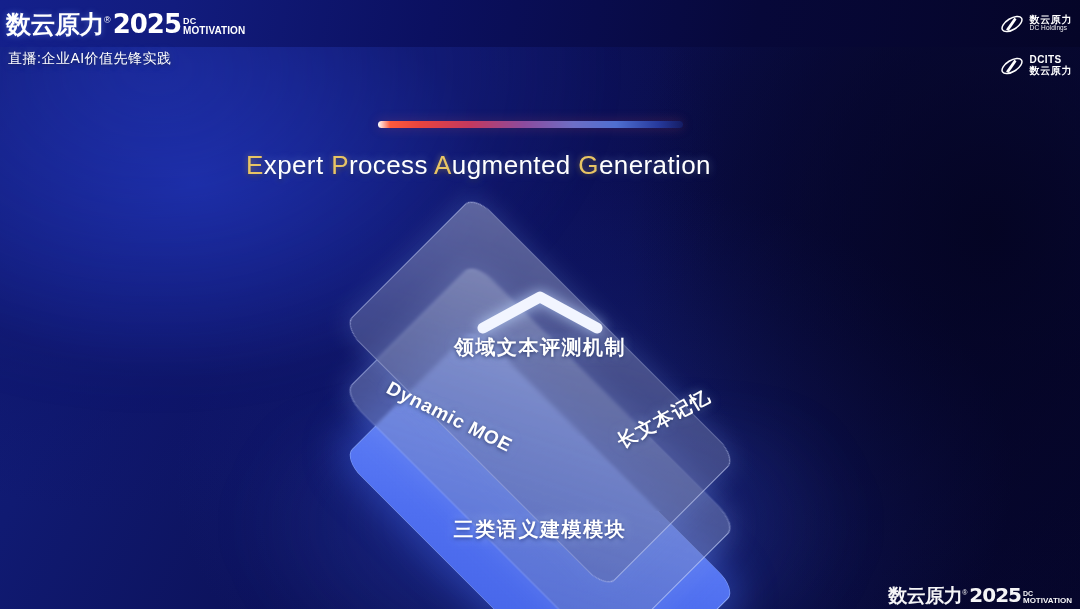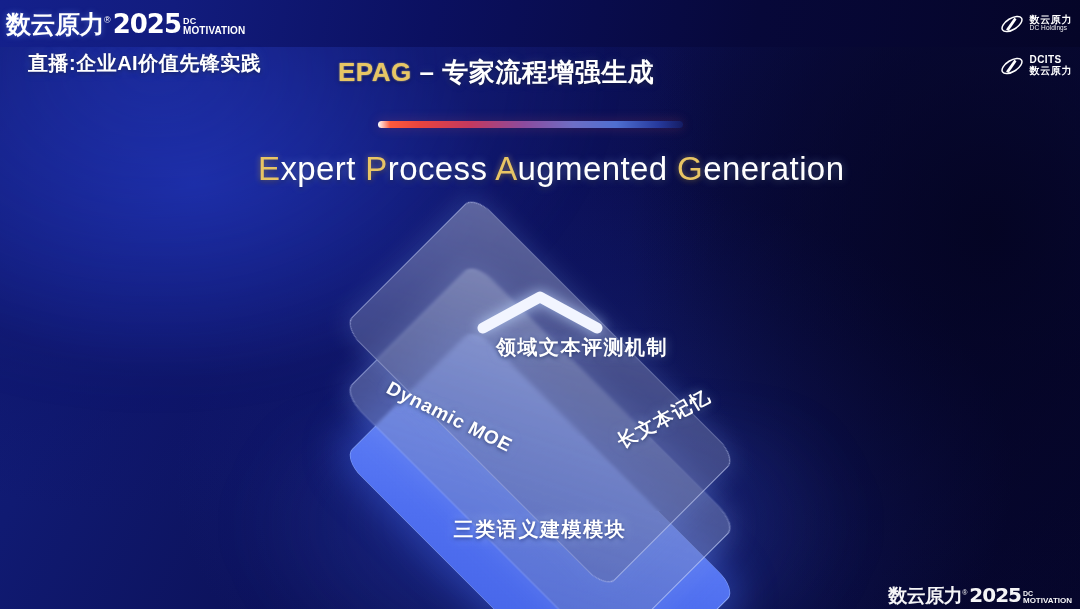--- a/index.html
+++ b/index.html
@@ -66,24 +66,23 @@
   .logo{ display:flex; align-items:center; gap:5px; }
   .logo-mark{ width:26px; height:24px; flex:0 0 26px; }
   .logo-txt{ display:flex; flex-direction:column; line-height:1.05; color:#fff; }
   .logo-txt .cn{ font-size:10px; font-weight:bold; letter-spacing:.6px; white-space:nowrap; }
   .logo-txt .en{ font-size:6.5px; letter-spacing:.1px; white-space:nowrap; opacity:.95; }
   .logo-txt .big{ font-size:10px; font-weight:bold; letter-spacing:.4px; }
 
   
   .live-title{
     position:absolute; left:8px; top:50px; z-index:8;
-    color:#ffffff; font-size:20px; font-weight:bold; letter-spacing:.5px;
+    color:#ffffff; font-size:14px; font-weight:normal; letter-spacing:.5px;
     text-shadow:0 1px 5px rgba(0,0,0,.55), 0 0 10px rgba(110,150,255,.35);
     white-space:nowrap;
-    margin-left:20px;
   }
 
   
   .headline{
     position:absolute; left:338px; top:55px; z-index:7;
     font-size:26px; font-weight:bold; white-space:nowrap;
     letter-spacing:.5px;
   }
   .headline .gold{
     color:#e7c664;
@@ -102,24 +101,23 @@
     background:linear-gradient(90deg,
       #ffffff 0%, #ff5a3c 4%, #e8443f 14%, #c4395e 30%,
       #8c4b9e 48%, #6d6ec6 64%, #4f6fd0 78%, #26399c 92%, #141c63 100%);
     filter:blur(.4px);
     box-shadow:0 0 12px rgba(200,80,90,.28);
   }
 
   
   .subtitle{
     position:absolute; left:246px; top:150px; z-index:7;
-    font-size:33px; font-weight:normal; white-space:nowrap;
+    font-size:26px; font-weight:normal; white-space:nowrap;
     letter-spacing:.4px;
     font-family:"Liberation Sans", sans-serif;
-    margin-left:12px;
   }
   .subtitle .cap{
     color:#e9c564;
     text-shadow:0 0 6px rgba(255,225,150,.45), 0 2px 5px rgba(0,0,0,.45);
   }
   .subtitle .rest{
     color:#ffffff;
     text-shadow:0 0 8px rgba(150,185,255,.45), 0 2px 5px rgba(0,0,0,.45);
   }
 
@@ -166,21 +164,21 @@
   .chevron svg{ display:block; filter:drop-shadow(0 0 7px rgba(190,215,255,.85)); }
 
   
   .lbl{
     position:absolute; white-space:nowrap; color:#ffffff;
     font-weight:bold; z-index:4;
     text-shadow:0 1px 4px rgba(20,30,80,.85), 0 0 10px rgba(170,200,255,.55);
   }
   .lbl-top{
     left:50%; top:106px; transform:translateX(-50%);
-    font-size:20px; letter-spacing:1.5px;margin-left:42px;
+    font-size:20px; letter-spacing:1.5px;
   }
   .lbl-mid-left{
     left:96px; top:178px;
     font-size:19px; letter-spacing:.8px;
     transform:rotate(26deg) skewX(-3deg);
     font-family:"Liberation Sans", sans-serif;
   }
   .lbl-mid-right{
     right:80px; top:178px;
     font-size:19px; letter-spacing:1.5px;
@@ -265,23 +263,20 @@
           <span class="big">DCITS</span>
           <span class="cn">数云原力</span>
         </span>
       </div>
 
     </div>
   </div>
 
   <div class="live-title">直播:企业AI价值先锋实践</div>
 
-  <div class="headline">
-    <span class="gold">EPAG</span><span class="white"> – 专家流程增强生成</span>
-  </div>
 
   <div class="rule"></div>
 
   <div class="subtitle">
     <span class="cap">E</span><span class="rest">xpert </span><span class="cap">P</span><span class="rest">rocess </span><span class="cap">A</span><span class="rest">ugmented </span><span class="cap">G</span><span class="rest">eneration</span>
   </div>
 
   <div class="stack">
 
     <div class="layer layer-bottom iso"></div>

